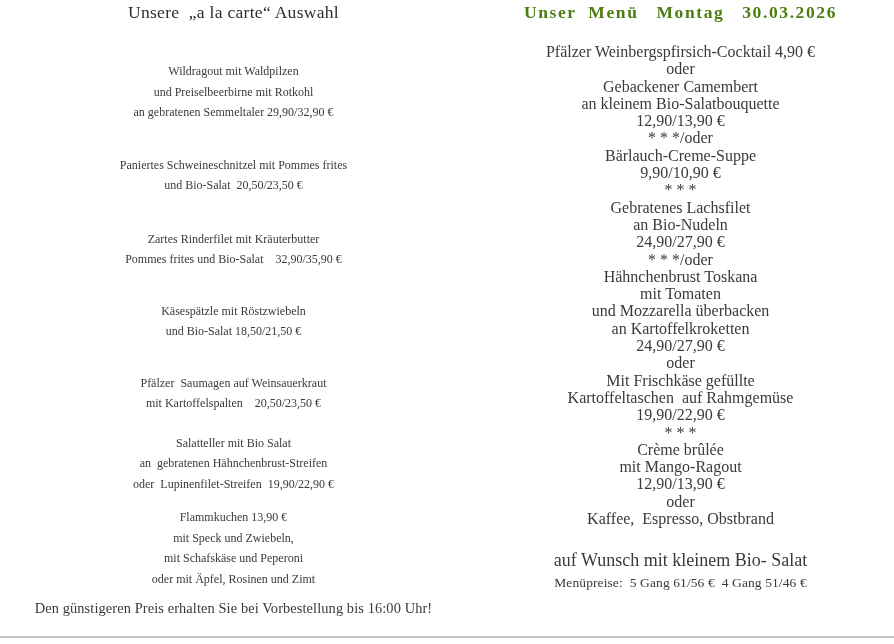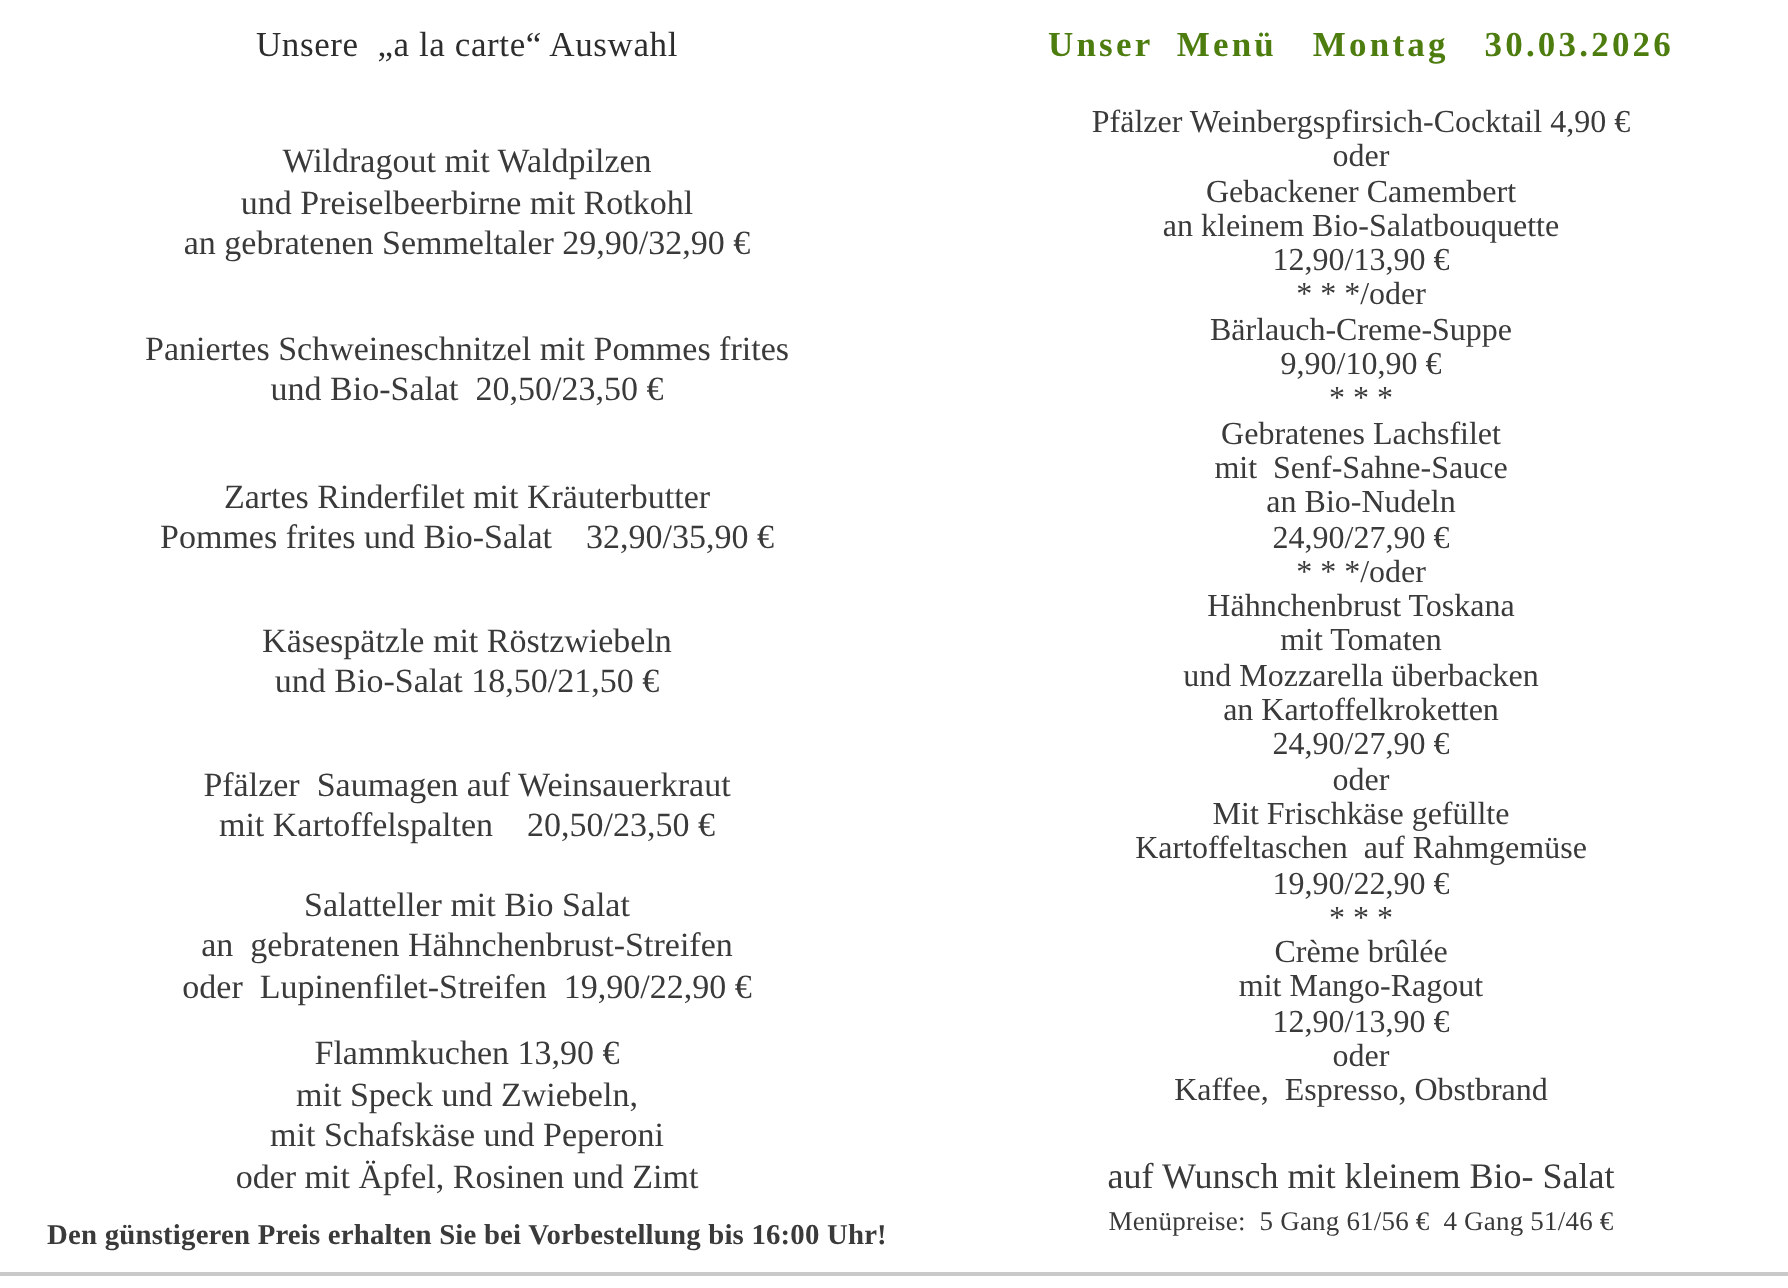--- a/index.html
+++ b/index.html
@@ -23,55 +23,53 @@
     left: 0;
     right: 0;
     bottom: 6px;
     height: 2px;
     background: #c9c9c9;
   }
   .col {
     width: 447px;
     box-sizing: border-box;
     text-align: center;
-    padding-top: 10px;
     margin-left: 20px;
   }
   .col-title {
     font-size: 17.5px;
     line-height: 24px;
     color: #2d2d2d;
     letter-spacing: 0.3px;
     white-space: pre-wrap;
   }
   .right-title {
     font-weight: bold;
     letter-spacing: 1.6px;
     color: #4d7c0f;
   }
   
   .item .line {
-    font-size: 17px;
+    font-size: 12px;
     line-height: 20.5px;
     white-space: pre-wrap;
     text-align: center;
   }
   .item1 { margin-top: 37px; }
   .item2 { margin-top: 32px; }
   .item3 { margin-top: 33px; }
   .item4 { margin-top: 31px; }
   .item5 { margin-top: 31px; }
   .item6 { margin-top: 19px; }
   .item7 { margin-top: 13px; }
   .left-footer {
     margin-top: 11px;
     font-size: 14.4px;
     white-space: nowrap;
     letter-spacing: 0.1px;
-    font-weight: bold;
   }
   
   .menu-lines { margin-top: 19px; }
   .menu-lines .line {
     font-size: 16px;
     line-height: 17.3px;
     white-space: pre-wrap;
   }
   .bio-note {
     margin-top: 23px;
@@ -137,21 +135,20 @@
         <div class="line">Pfälzer Weinbergspfirsich-Cocktail 4,90 €</div>
         <div class="line">oder</div>
         <div class="line">Gebackener Camembert</div>
         <div class="line">an kleinem Bio-Salatbouquette</div>
         <div class="line">12,90/13,90 €</div>
         <div class="line">* * */oder</div>
         <div class="line">Bärlauch-Creme-Suppe</div>
         <div class="line">9,90/10,90 €</div>
         <div class="line">* * *</div>
         <div class="line">Gebratenes Lachsfilet</div>
-        <div class="line">mit  Senf-Sahne-Sauce</div>
         <div class="line">an Bio-Nudeln</div>
         <div class="line">24,90/27,90 €</div>
         <div class="line">* * */oder</div>
         <div class="line">Hähnchenbrust Toskana</div>
         <div class="line">mit Tomaten</div>
         <div class="line">und Mozzarella überbacken</div>
         <div class="line">an Kartoffelkroketten</div>
         <div class="line">24,90/27,90 €</div>
         <div class="line">oder</div>
         <div class="line">Mit Frischkäse gefüllte</div>

